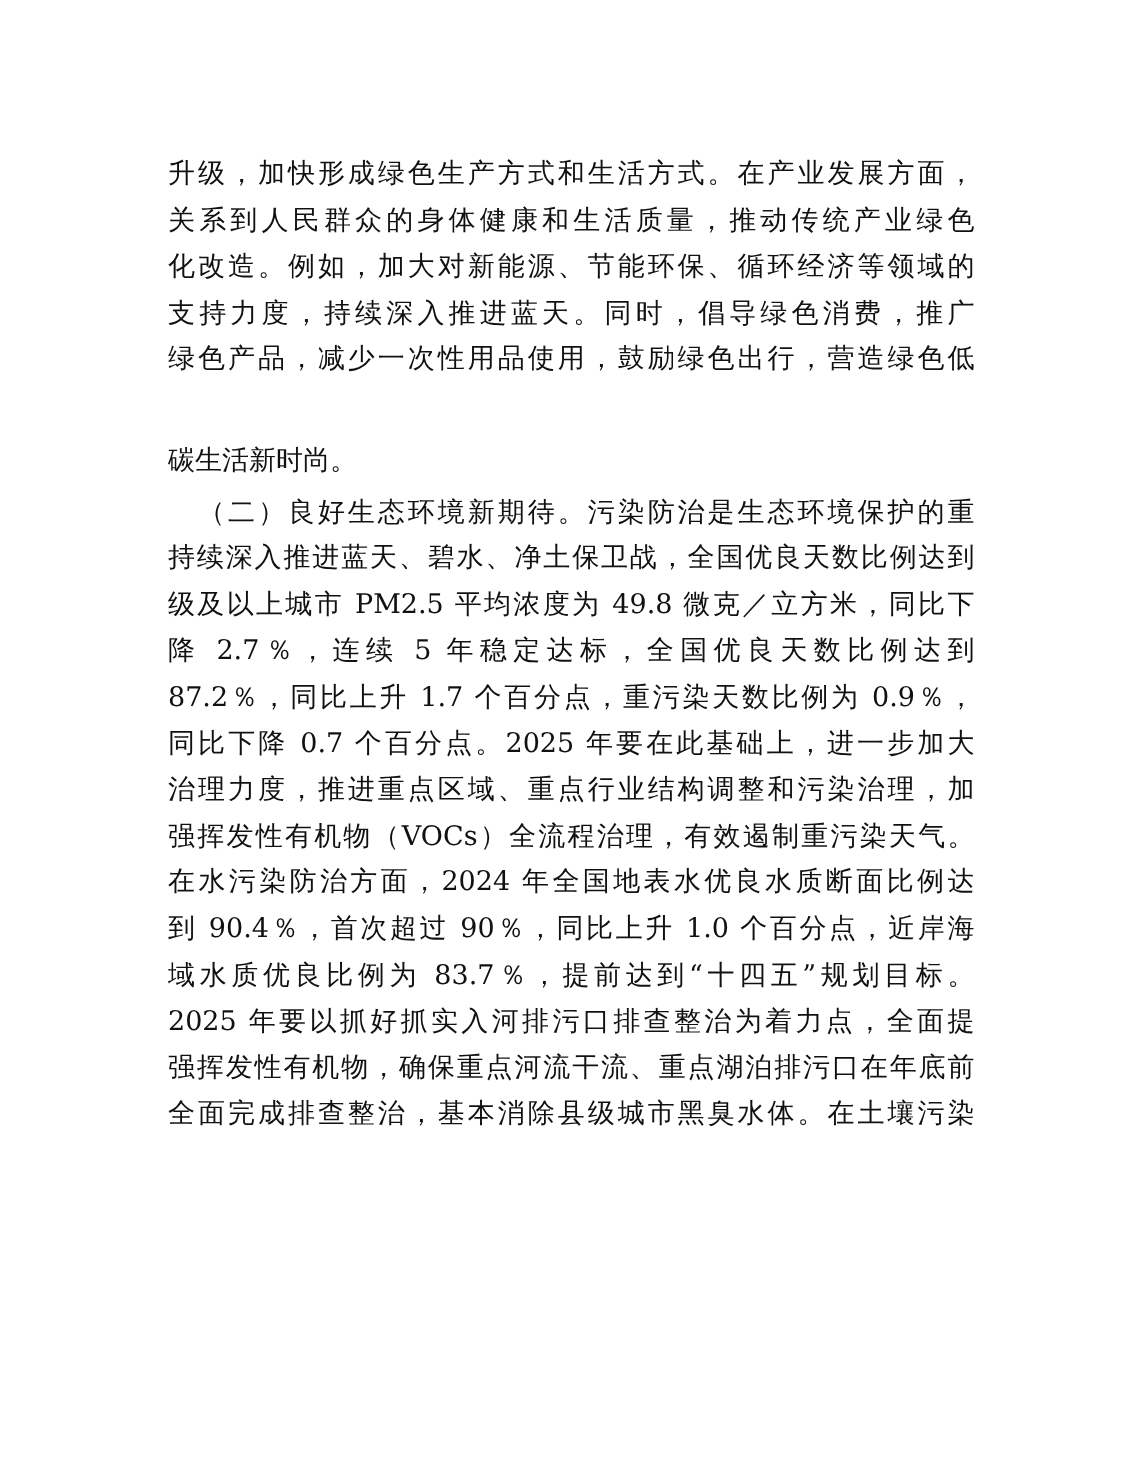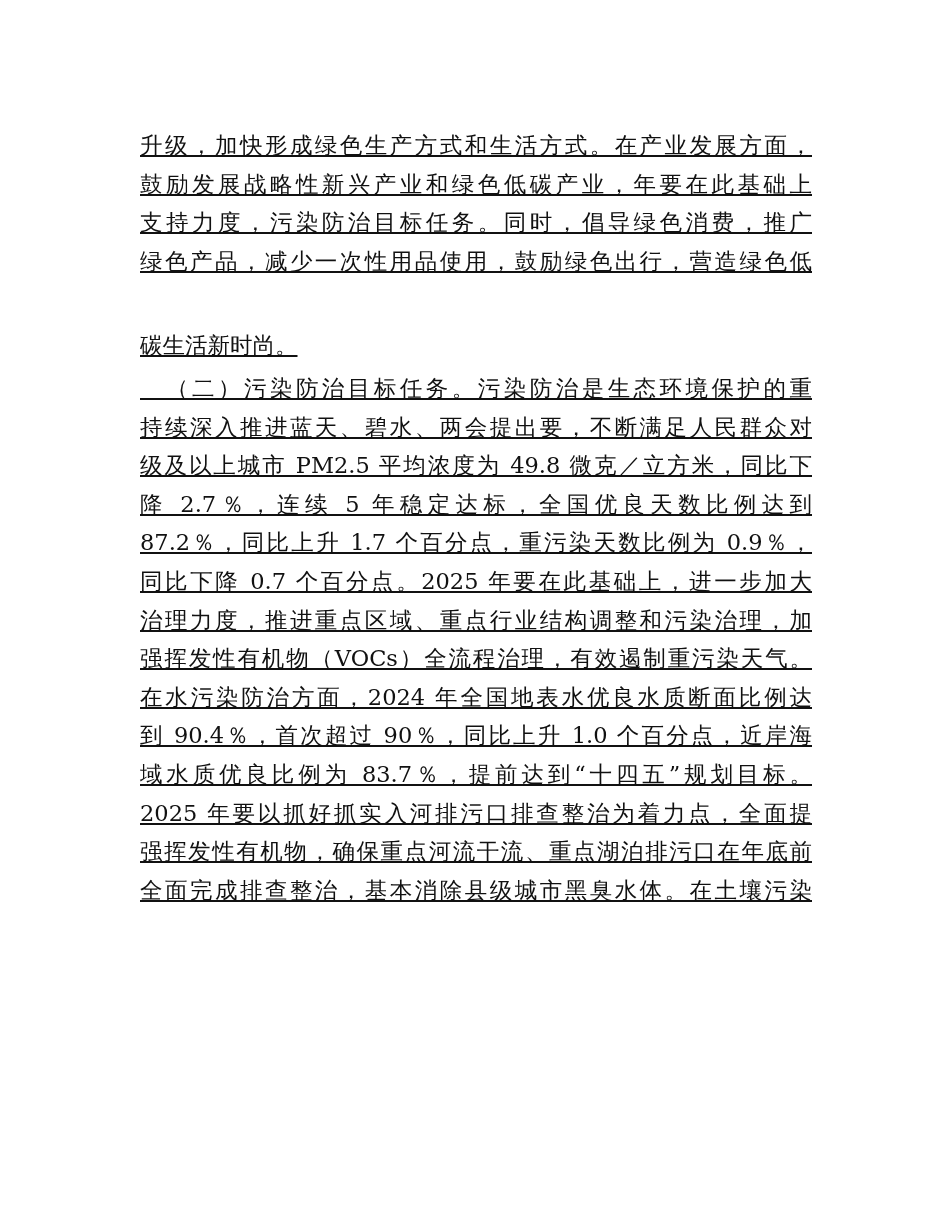--- a/index.html
+++ b/index.html
@@ -13,21 +13,20 @@
       position: relative;
       overflow: hidden;
       font-family: "DejaVu Serif", "Liberation Serif", serif;
       color: #111111;
     }
     .page {
       position: absolute;
       left: 140px;
       top: 126px;
       width: 672px;
-      text-decoration: underline;
     }
     .line {
       display: block;
       height: 38.6px;
       line-height: 38.6px;
       font-size: 22.5px;
       white-space: nowrap;
       text-align: justify;
       text-align-last: justify;
       letter-spacing: 0;
@@ -39,29 +38,30 @@
     .para-gap {
       height: 4px;
     }
   </style>
 </head>
 <body>
 
 <div class="page">
   <div class="paragraph">
     <span class="line">升级，加快形成绿色生产方式和生活方式。在产业发展方面，</span>
-    <span class="line">鼓励发展战略性新兴产业和绿色低碳产业，年要在此基础上</span>
-    <span class="line">支持力度，污染防治目标任务。同时，倡导绿色消费，推广</span>
+    <span class="line">关系到人民群众的身体健康和生活质量，推动传统产业绿色</span>
+    <span class="line">化改造。例如，加大对新能源、节能环保、循环经济等领域的</span>
+    <span class="line">支持力度，持续深入推进蓝天。同时，倡导绿色消费，推广</span>
     <span class="line">绿色产品，减少一次性用品使用，鼓励绿色出行，营造绿色低</span>
     <span class="line last">碳生活新时尚。</span>
   </div>
   <div class="para-gap"></div>
   <div class="paragraph">
-    <span class="line">　（二）污染防治目标任务。污染防治是生态环境保护的重</span>
-    <span class="line">持续深入推进蓝天、碧水、两会提出要，不断满足人民群众对</span>
+    <span class="line">　（二）良好生态环境新期待。污染防治是生态环境保护的重</span>
+    <span class="line">持续深入推进蓝天、碧水、净土保卫战，全国优良天数比例达到</span>
     <span class="line">级及以上城市 PM2.5 平均浓度为 49.8 微克／立方米，同比下</span>
     <span class="line">降 2.7％，连续 5 年稳定达标，全国优良天数比例达到</span>
     <span class="line">87.2％，同比上升 1.7 个百分点，重污染天数比例为 0.9％，</span>
     <span class="line">同比下降 0.7 个百分点。2025 年要在此基础上，进一步加大</span>
     <span class="line">治理力度，推进重点区域、重点行业结构调整和污染治理，加</span>
     <span class="line">强挥发性有机物（VOCs）全流程治理，有效遏制重污染天气。</span>
     <span class="line">在水污染防治方面，2024 年全国地表水优良水质断面比例达</span>
     <span class="line">到 90.4％，首次超过 90％，同比上升 1.0 个百分点，近岸海</span>
     <span class="line">域水质优良比例为 83.7％，提前达到“十四五”规划目标。</span>
     <span class="line">2025 年要以抓好抓实入河排污口排查整治为着力点，全面提</span>

